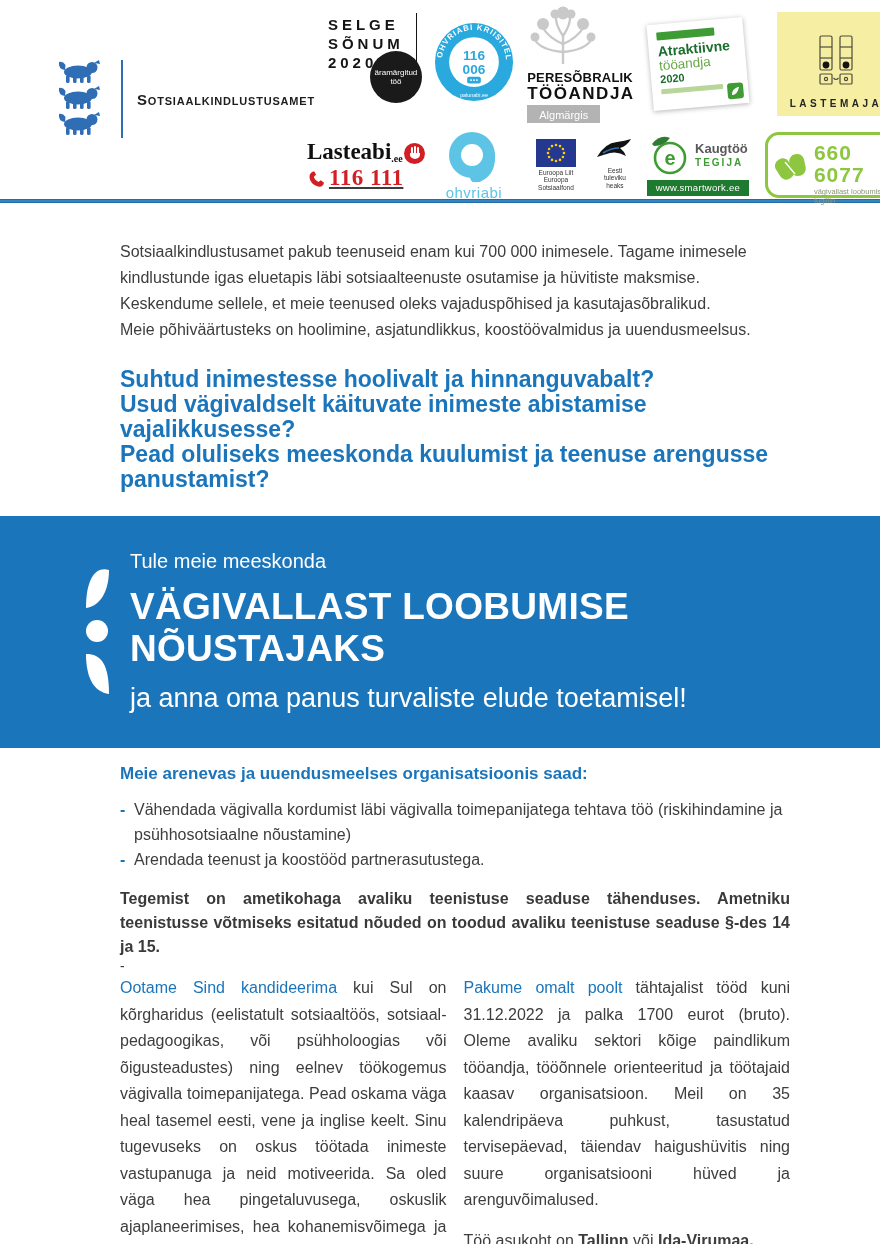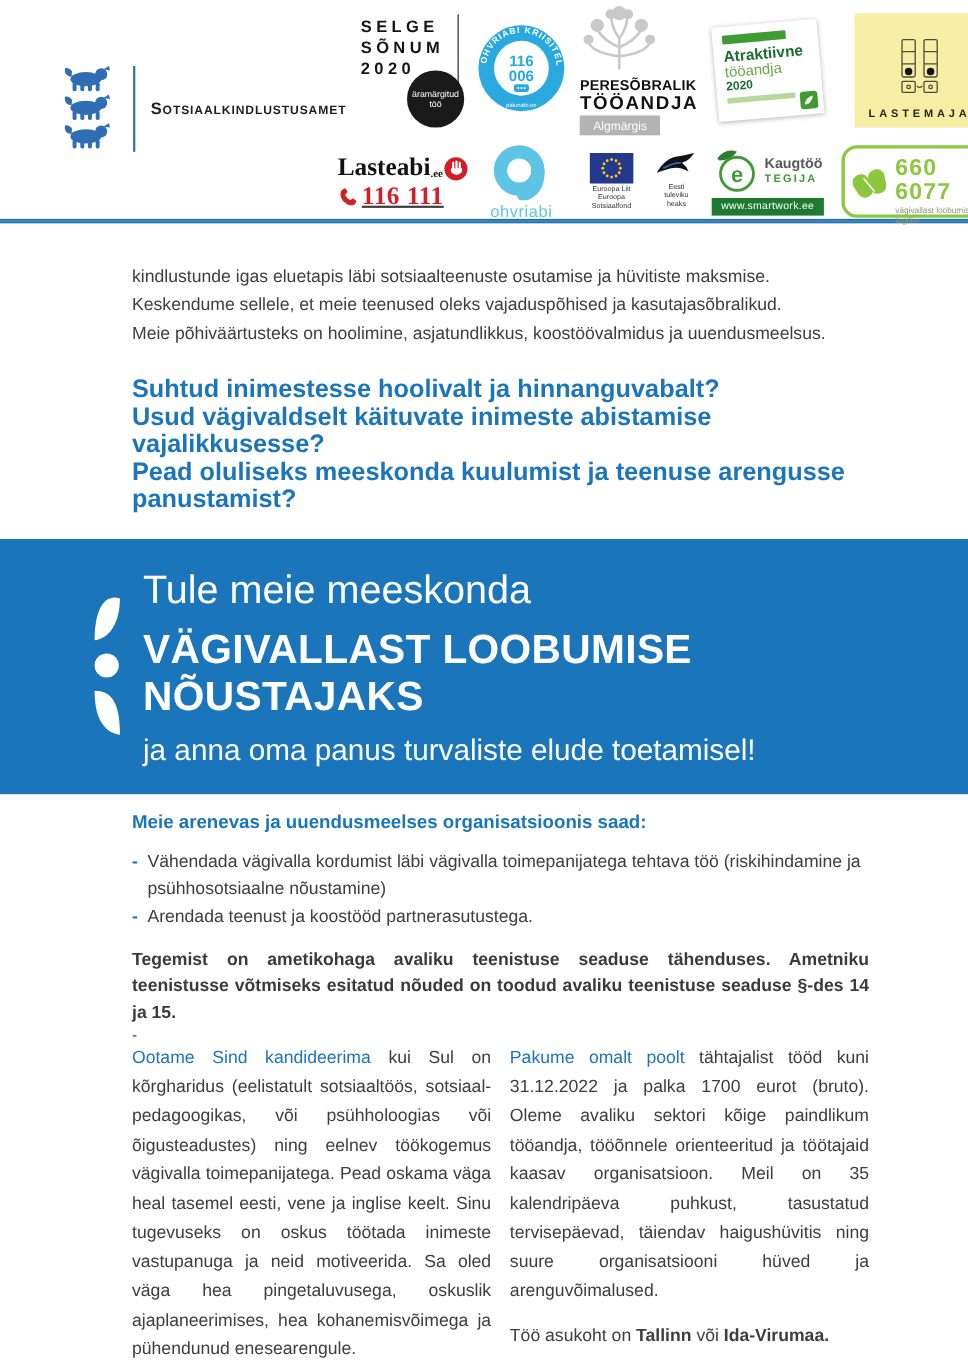--- a/index.html
+++ b/index.html
@@ -11,21 +11,21 @@
   .org { display:flex; align-items:center; gap:14px; margin-top:52px; }
   .org-divider { width:2px; height:78px; background:#2f6eb5; }
   .org-name { font-variant:small-caps; font-weight:bold; font-size:15px; letter-spacing:0.8px; color:#1d1d1d; }
 
   .badges { margin-left:auto; display:grid; grid-template-columns:106px 90px 108px 110px 150px; grid-template-rows:112px 86px; column-gap:8px; row-gap:2px; align-items:center; justify-items:center; }
 
   
   .selge { position:relative; width:104px; height:110px; }
   .selge-text { border-right:1.5px solid #141414; padding:2px 12px 6px 0; margin:4px 0 0 12px; display:inline-block; }
   .selge-line { font-size:15px; font-weight:bold; letter-spacing:4px; line-height:19px; color:#141414; white-space:nowrap; }
-  .selge-circle { position:absolute; right:-2px; bottom:3px; width:52px; height:52px; border-radius:50%; background:#1a1a1a; color:#fff; display:flex; flex-direction:column; align-items:center; justify-content:center; font-size:8px; line-height:9px; text-align:center; }
+  .selge-circle { position:absolute; right:-2px; bottom:16px; width:52px; height:52px; border-radius:50%; background:#1a1a1a; color:#fff; display:flex; flex-direction:column; align-items:center; justify-content:center; font-size:8px; line-height:9px; text-align:center; }
 
   
   .kriisi { width:82px; height:86px; }
 
   
   .pere { text-align:left; }
   .pere-line1 { font-size:13px; font-weight:bold; letter-spacing:0.2px; color:#101010; margin-top:2px; }
   .pere-line2 { font-size:17px; font-weight:bold; letter-spacing:1.5px; color:#101010; line-height:17px; }
   .pere-badge { background:#b3b3b3; color:#fff; font-size:11px; padding:4px 12px 2px; margin-top:3px; display:inline-block; }
 
@@ -79,21 +79,21 @@
 
   
   .main-block { padding:0 100px 0 120px; }
   .intro { margin-top:36px; font-size:16px; line-height:26px; color:#3d3d3d; }
   .questions { margin-top:24px; }
   .questions div { color:#1a75bb; font-weight:bold; font-size:23px; line-height:25px; }
 
   
   .banner { margin-top:24px; height:232px; background:#1a75bb; color:#fff; position:relative; display:flex; flex-direction:column; justify-content:center; padding-left:130px; }
   .banner-mark { position:absolute; left:84px; top:48px; }
-  .banner-kicker { font-size:36px; }
+  .banner-kicker { font-size:20px; }
   .banner-title { font-size:37px; font-weight:bold; margin:13px 0; letter-spacing:0.3px; }
   .banner-subtitle { font-size:27px; }
 
   
   .content { padding:0 90px 0 120px; }
   .section-heading { margin-top:16px; color:#1a75bb; font-weight:bold; font-size:17px; }
   .bullets { margin-top:13px; }
   .bullet { display:flex; font-size:16px; line-height:25px; }
   .bullet-marker { color:#1a75bb; font-weight:bold; width:14px; flex:none; }
   .note { margin-top:15px; font-weight:bold; font-size:16px; line-height:24px; text-align:justify; color:#3a3a3a; }
@@ -321,20 +321,21 @@
 
       </div>
 
     </div>
   </div>
 
   <div class="divider"></div>
 
   <div class="main-block">
     <div class="intro">
+      <div>Sotsiaalkindlustusamet pakub teenuseid enam kui 700 000 inimesele. Tagame inimesele</div>
       <div>kindlustunde igas eluetapis läbi sotsiaalteenuste osutamise ja hüvitiste maksmise.</div>
       <div>Keskendume sellele, et meie teenused oleks vajaduspõhised ja kasutajasõbralikud.</div>
       <div>Meie põhiväärtusteks on hoolimine, asjatundlikkus, koostöövalmidus ja uuendusmeelsus.</div>
     </div>
     <div class="questions">
       <div>Suhtud inimestesse hoolivalt ja hinnanguvabalt?</div>
       <div>Usud vägivaldselt käituvate inimeste abistamise vajalikkusesse?</div>
       <div>Pead oluliseks meeskonda kuulumist ja teenuse arengusse panustamist?</div>
     </div>
   </div>

